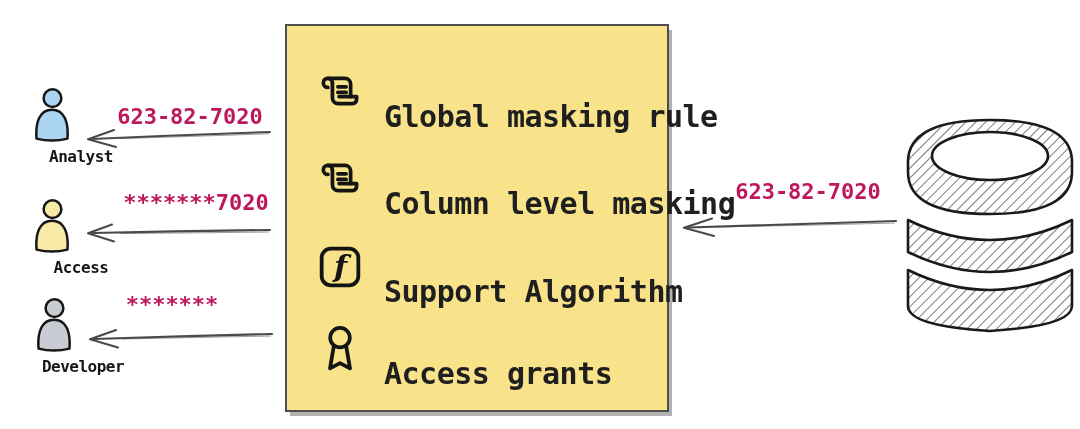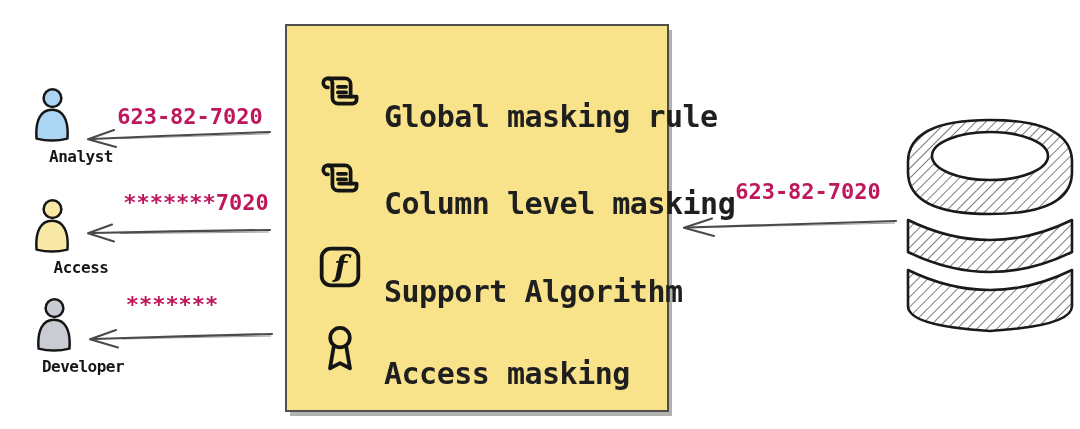--- a/index.html
+++ b/index.html
@@ -139,21 +139,21 @@
 
     <div class="mask-row" style="top:298px;">
       <span class="iconwrap">
         <svg width="40" height="50" viewBox="0 0 34 44">
           <g stroke="#141414" stroke-width="3.3" fill="none" stroke-linecap="round" stroke-linejoin="round">
             <circle cx="17" cy="12" r="8.6"></circle>
             <path d="M 11.6,19.3 L 8.2,39 L 17,34.4 L 25.8,39 L 22.4,19.3"></path>
           </g>
         </svg>
       </span>
-      <span class="rlabel">Access masking</span>
+      <span class="rlabel">Access grants</span>
     </div>
   </div>
 
   <svg class="db" width="180" height="230" viewBox="0 0 180 230">
     <defs>
       <pattern id="dbhatch" width="7" height="7" patternUnits="userSpaceOnUse" patternTransform="rotate(45)">
         <line x1="0" y1="0" x2="0" y2="7" stroke="#3d3d3d" stroke-width="1.35"></line>
       </pattern>
     </defs>
     <g stroke="#1a1a1a" stroke-width="2.6" stroke-linejoin="round">

